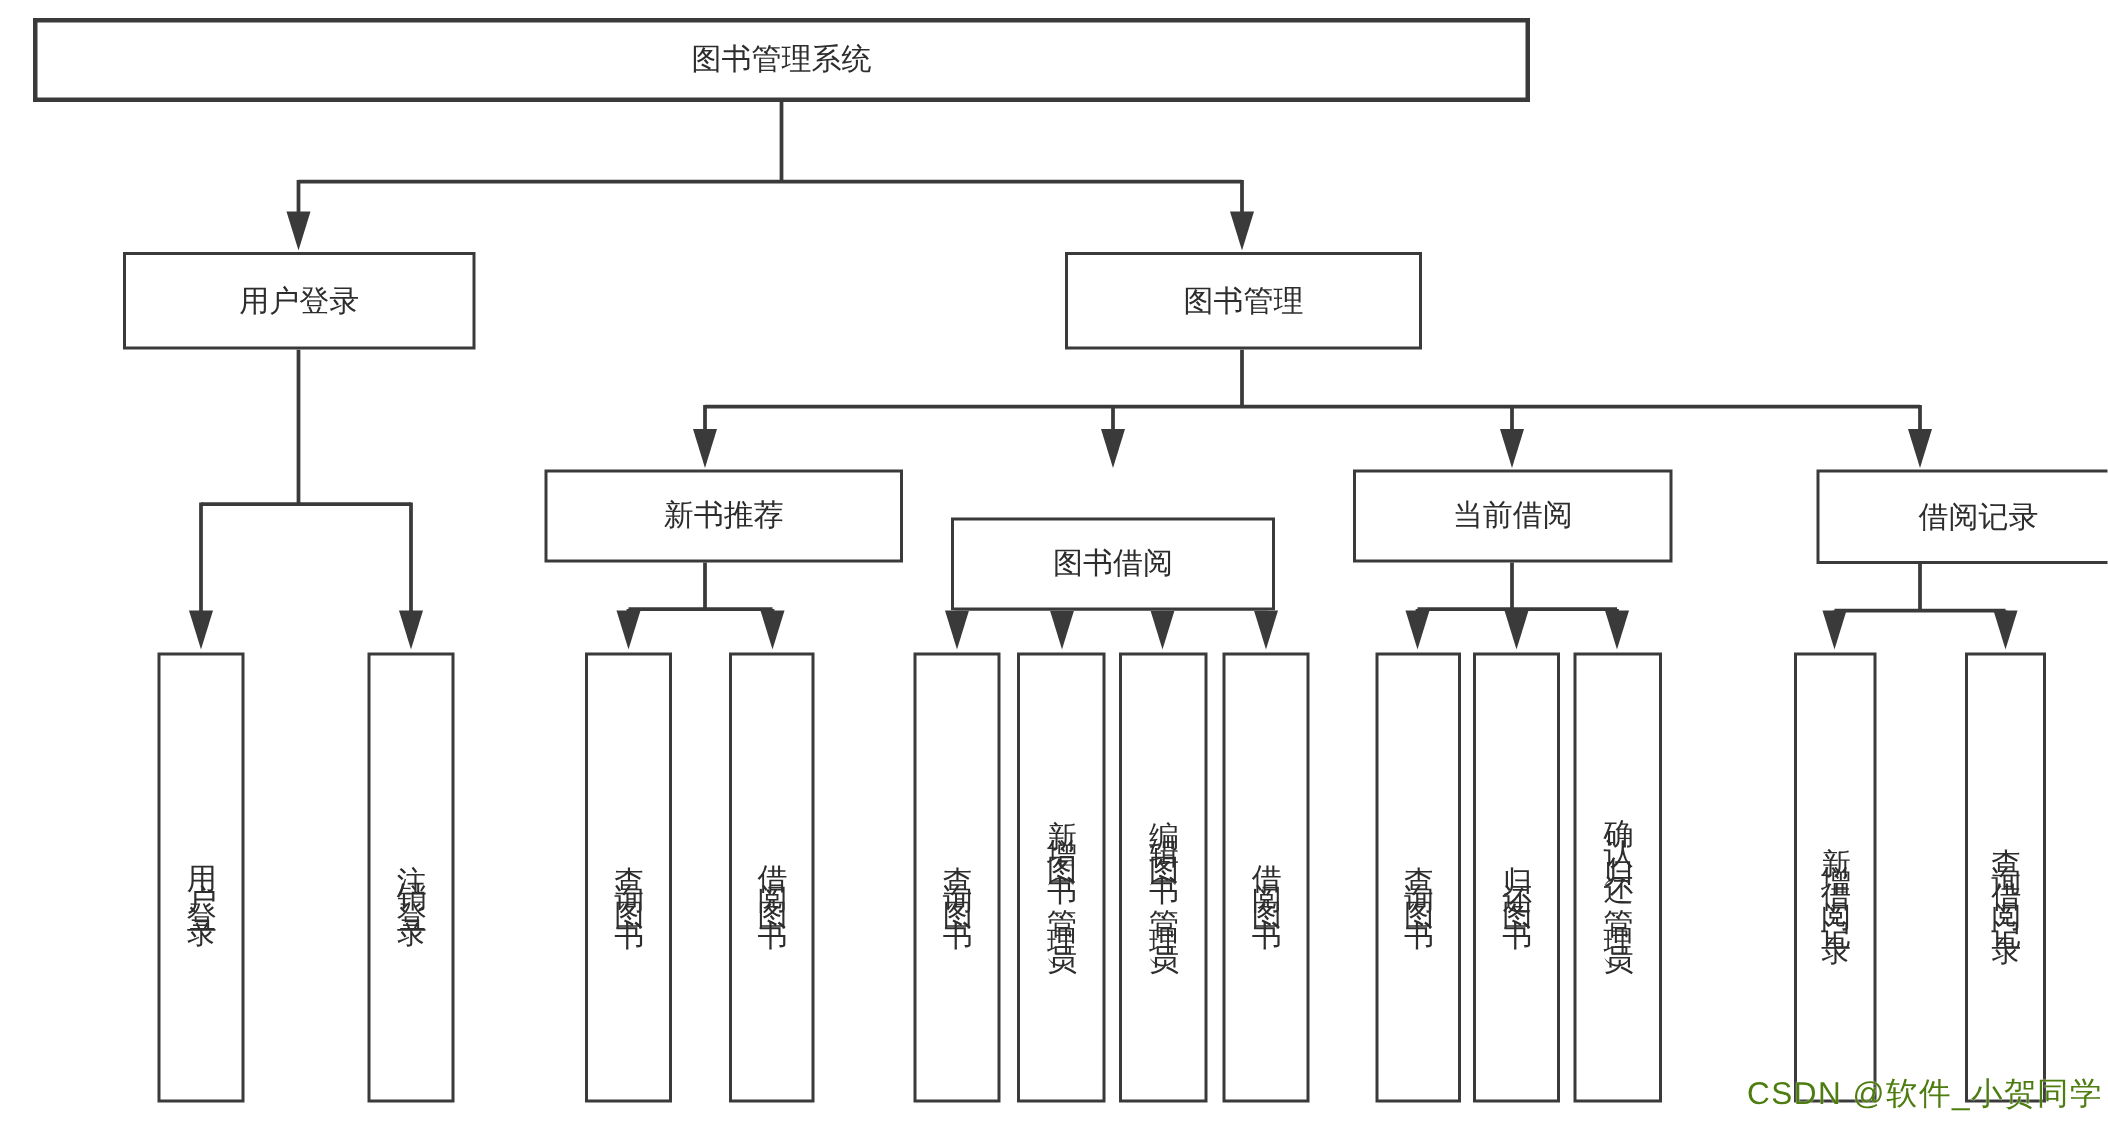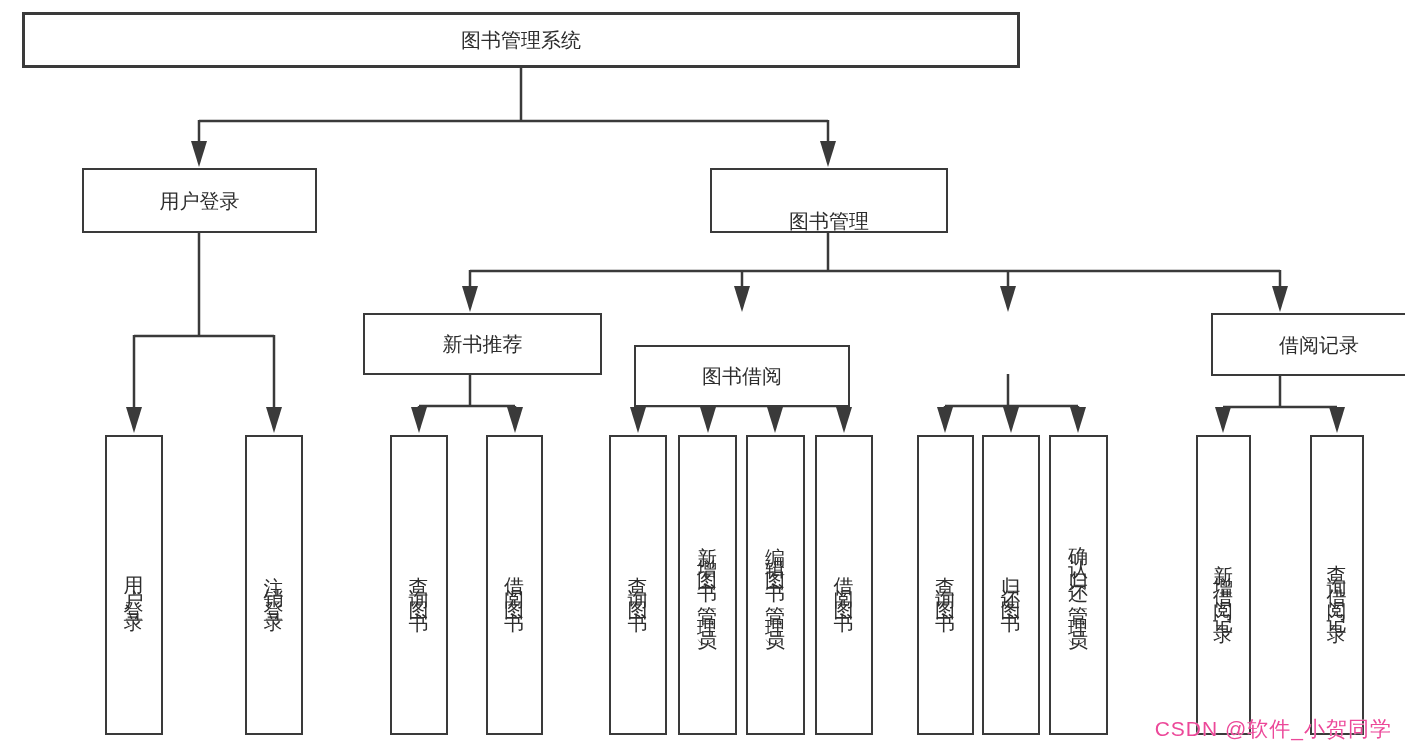--- a/index.html
+++ b/index.html
@@ -45,21 +45,21 @@
     writing-mode: vertical-rl;
     text-orientation: mixed;
     letter-spacing: 12px;
     white-space: normal;
     line-height: 1;
   }
   
   #n-root { left: 22px; top: 12px; width: 998px; height: 56px; border-width: 3px; }
   
   #n-user-login { left: 82px;  top: 168px; width: 235px; height: 65px; }
-  #n-book-mgmt  { left: 710px; top: 168px; width: 238px; height: 65px; align-items: flex-end; }
+  #n-book-mgmt  { left: 710px; top: 168px; width: 238px; height: 65px; }
   
   #n-new-book       { left: 363px;  top: 313px; width: 239px; height: 62px; }
   #n-book-borrow    { left: 634px;  top: 313px; width: 216px; height: 62px; margin-top: 32px; }
   #n-current-borrow { left: 902px;  top: 313px; width: 213px; height: 62px; }
   #n-borrow-records { left: 1172px; top: 313px; width: 216px; height: 63px; margin-left: 39px; }
   
   #n-leaf-user-login   { left: 105px;  width: 58px; }
   #n-leaf-logout       { left: 245px;  width: 58px; }
   #n-leaf-query-rec    { left: 390px;  width: 58px; }
   #n-leaf-borrow-rec   { left: 486px;  width: 57px; }
@@ -68,24 +68,24 @@
   #n-leaf-edit-book    { left: 746px;  width: 59px; }
   #n-leaf-borrow-bor   { left: 815px;  width: 58px; }
   #n-leaf-query-cur    { left: 917px;  width: 57px; }
   #n-leaf-return       { left: 982px;  width: 58px; }
   #n-leaf-confirm      { left: 1049px; width: 59px; }
   #n-leaf-add-record   { left: 1196px; width: 55px; }
   #n-leaf-query-record { left: 1310px; width: 54px; }
 
   #watermark {
     position: absolute;
-    right: 13px;
+    right: 3px;
     bottom: 4px;
     font-size: 21px;
-    color: #ec4899;
+    color: #4d7c0f;
     letter-spacing: 1px;
     z-index: 5;
     text-shadow: 0 0 1px #ffffff;
   }
 </style>
 </head>
 <body>
 
 <div id="stage">
 
@@ -165,20 +165,23 @@
   <div class="node" id="n-book-mgmt">
     <span class="lbl">图书管理</span>
   </div>
 
   <div class="node" id="n-new-book">
     <span class="lbl">新书推荐</span>
   </div>
   <div class="node" id="n-book-borrow">
     <span class="lbl">图书借阅</span>
   </div>
+  <div class="node" id="n-current-borrow">
+    <span class="lbl">当前借阅</span>
+  </div>
   <div class="node" id="n-borrow-records">
     <span class="lbl">借阅记录</span>
   </div>
 
   <div class="node vert" id="n-leaf-user-login">
     <span class="lbl">用户登录</span>
   </div>
   <div class="node vert" id="n-leaf-logout">
     <span class="lbl">注销登录</span>
   </div>

